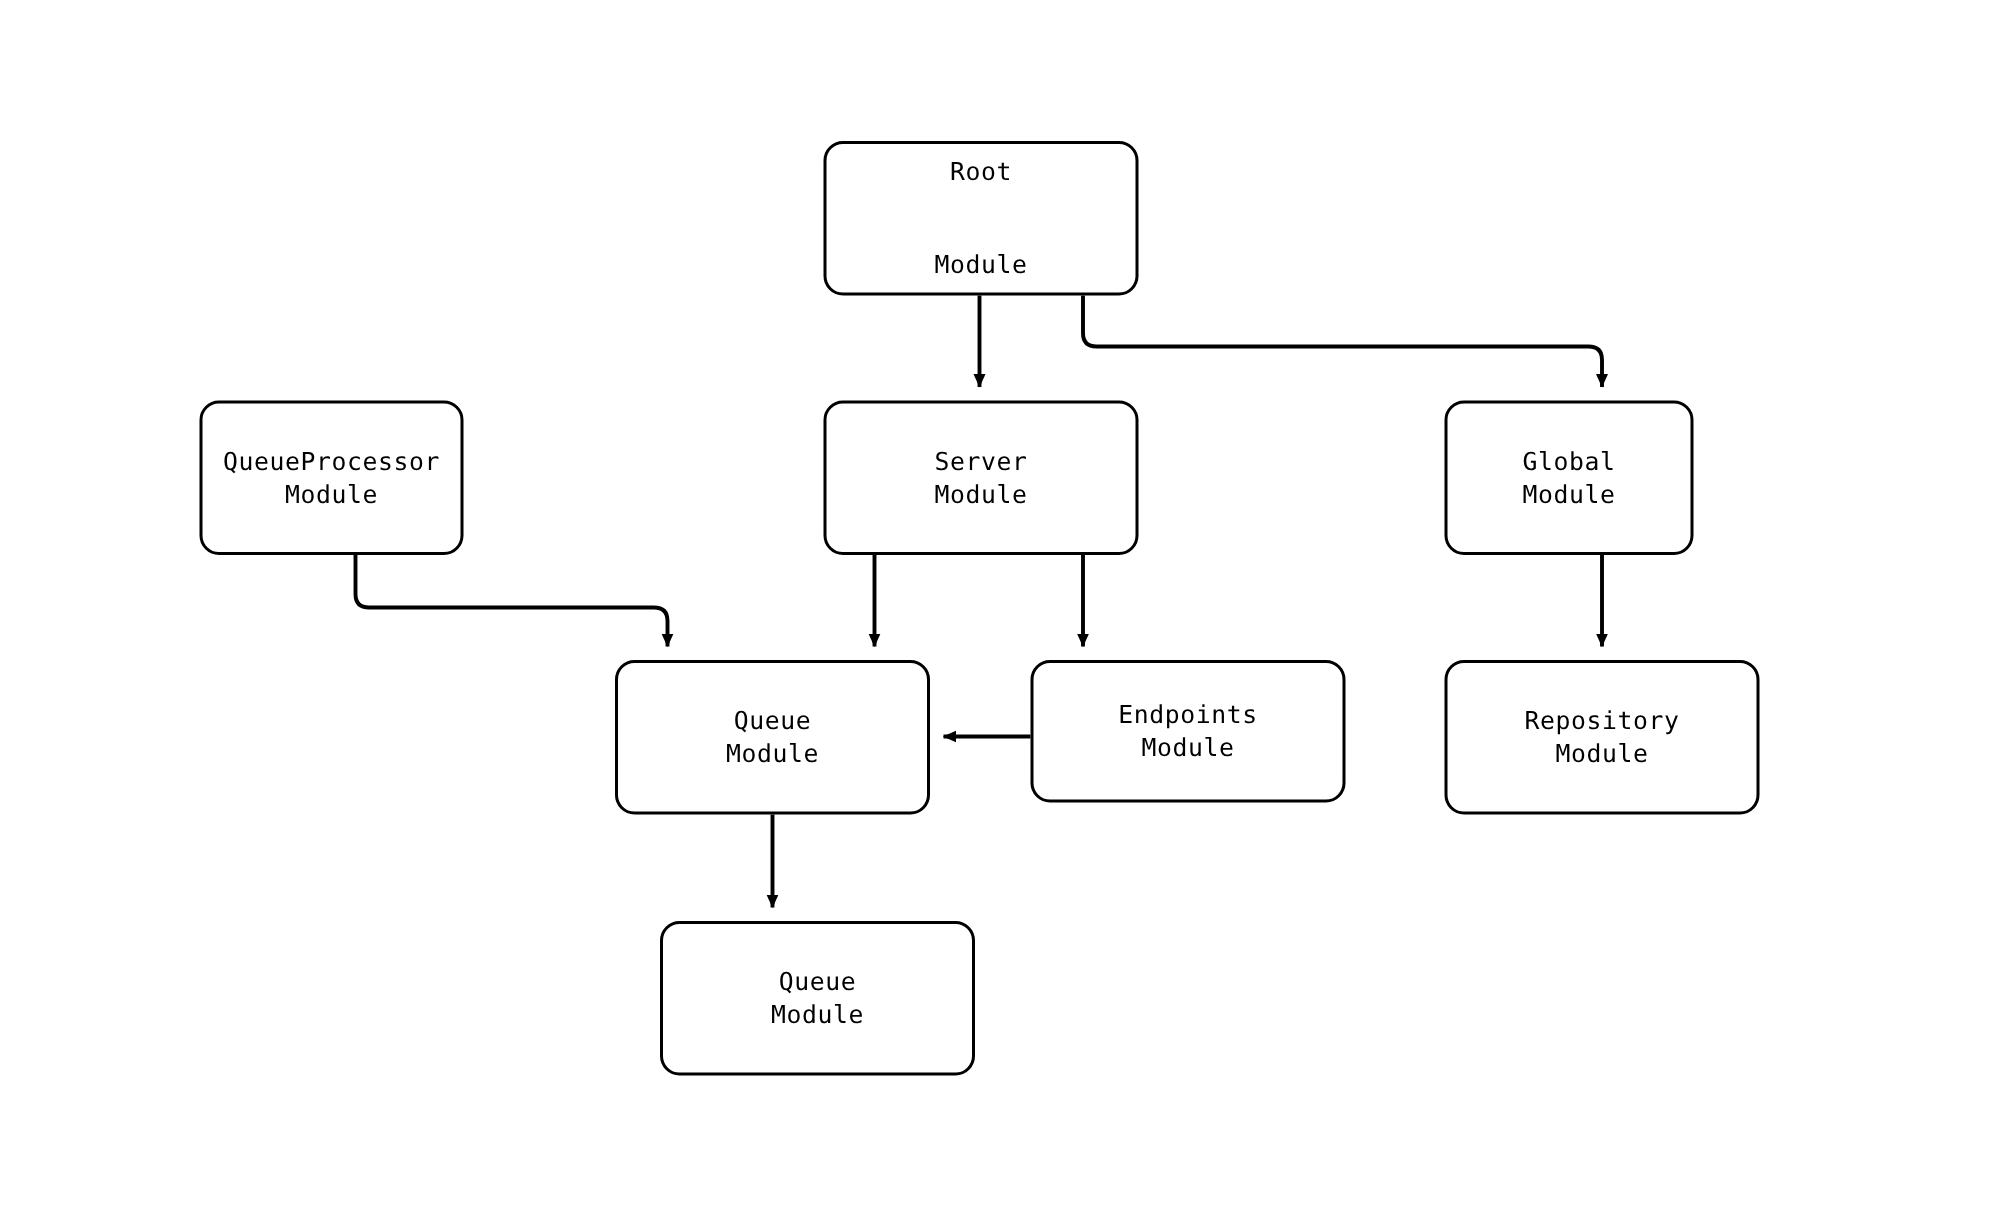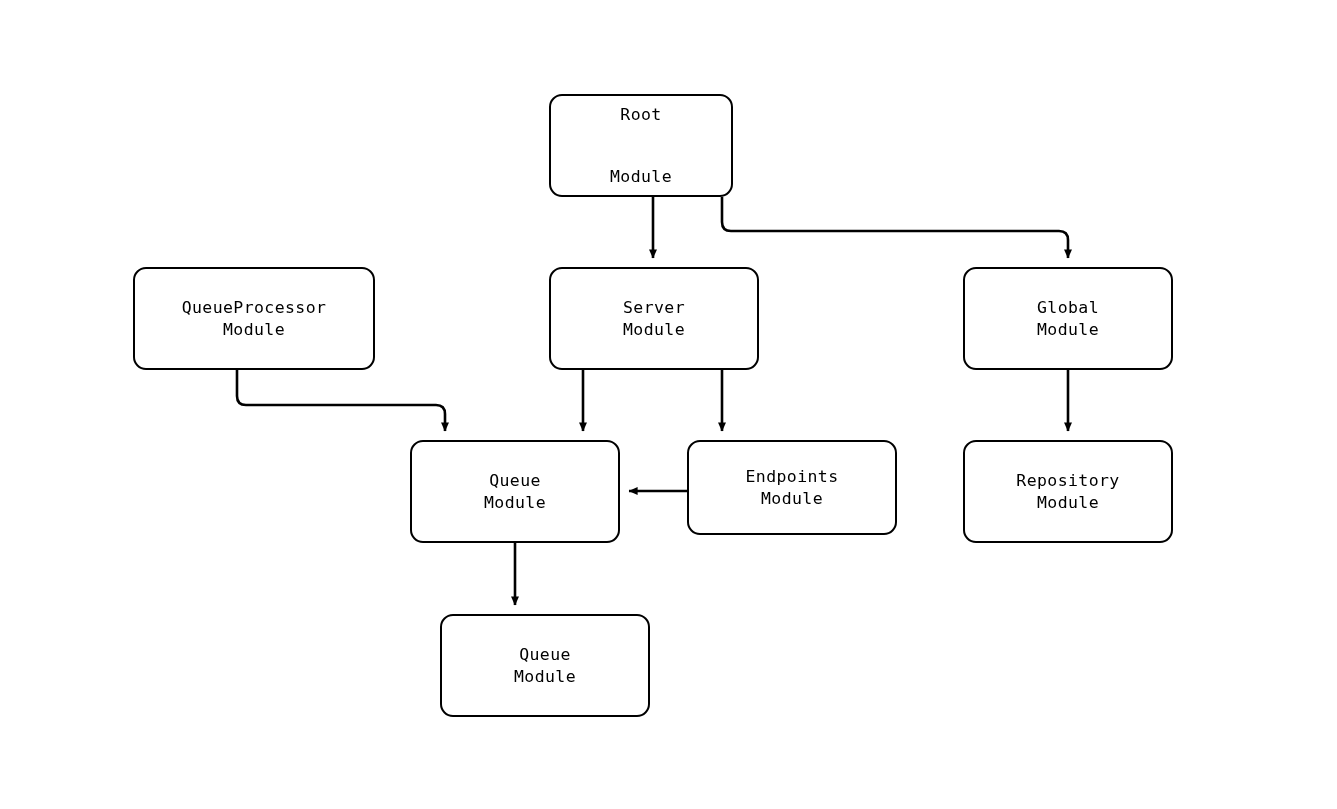--- a/index.html
+++ b/index.html
@@ -58,23 +58,23 @@
         <path d="M 237 370 L 237 396 Q 237 405 246 405 L 436 405 Q 445 405 445 414 L 445 431" marker-end="url(#arrowhead)"></path>
         <path d="M 583 370 L 583 431" marker-end="url(#arrowhead)"></path>
         <path d="M 722 370 L 722 431" marker-end="url(#arrowhead)"></path>
         <path d="M 687 491 L 629 491" marker-end="url(#arrowhead)"></path>
         <path d="M 1068 370 L 1068 431" marker-end="url(#arrowhead)"></path>
         <path d="M 515 543 L 515 605" marker-end="url(#arrowhead)"></path>
       </g>
   </svg>
 
   <div id="nodes">
-      <div class="node" style="left: 549px; top: 94px; width: 184px; height: 103px; gap: 40px;"><span class="line1">Root</span><span class="line2">Module</span></div>
-      <div class="node" style="left: 133px; top: 267px; width: 242px; height: 103px;"><span class="line1">QueueProcessor</span><span class="line2">Module</span></div>
+      <div class="node" style="left: 549px; top: 94px; width: 210px; height: 103px; gap: 40px;"><span class="line1">Root</span><span class="line2">Module</span></div>
+      <div class="node" style="left: 133px; top: 267px; width: 176px; height: 103px;"><span class="line1">QueueProcessor</span><span class="line2">Module</span></div>
       <div class="node" style="left: 549px; top: 267px; width: 210px; height: 103px; justify-content: center;"><span class="line1">Server</span><span class="line2">Module</span></div>
-      <div class="node" style="left: 963px; top: 267px; width: 210px; height: 103px;"><span class="line1">Global</span><span class="line2">Module</span></div>
+      <div class="node" style="left: 963px; top: 267px; width: 166px; height: 103px;"><span class="line1">Global</span><span class="line2">Module</span></div>
       <div class="node" style="left: 410px; top: 440px; width: 210px; height: 103px;"><span class="line1">Queue</span><span class="line2">Module</span></div>
       <div class="node" style="left: 687px; top: 440px; width: 210px; height: 95px;"><span class="line1">Endpoints</span><span class="line2">Module</span></div>
       <div class="node" style="left: 963px; top: 440px; width: 210px; height: 103px;"><span class="line1">Repository</span><span class="line2">Module</span></div>
       <div class="node" style="left: 410px; top: 614px; width: 210px; height: 103px; margin-left: 30px;"><span class="line1">Queue</span><span class="line2">Module</span></div>
     </div>
 
 </div>
 
 </body></html>

